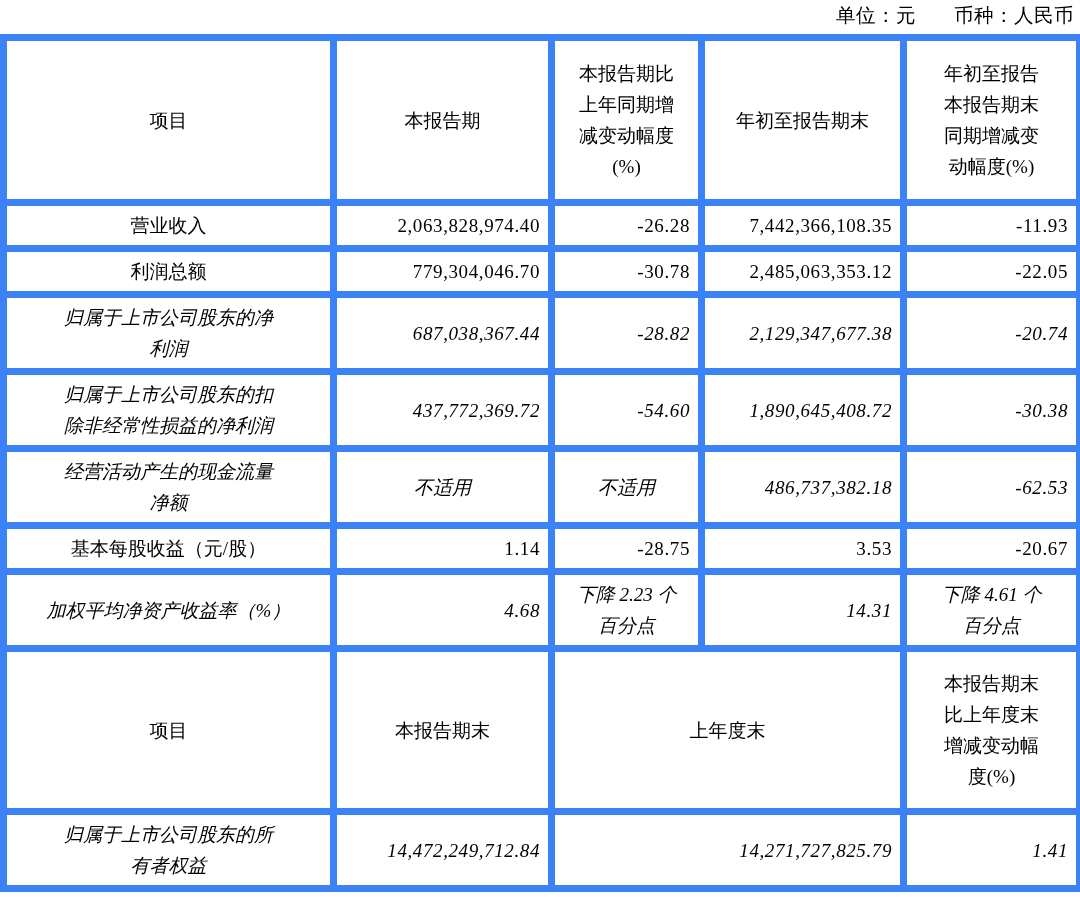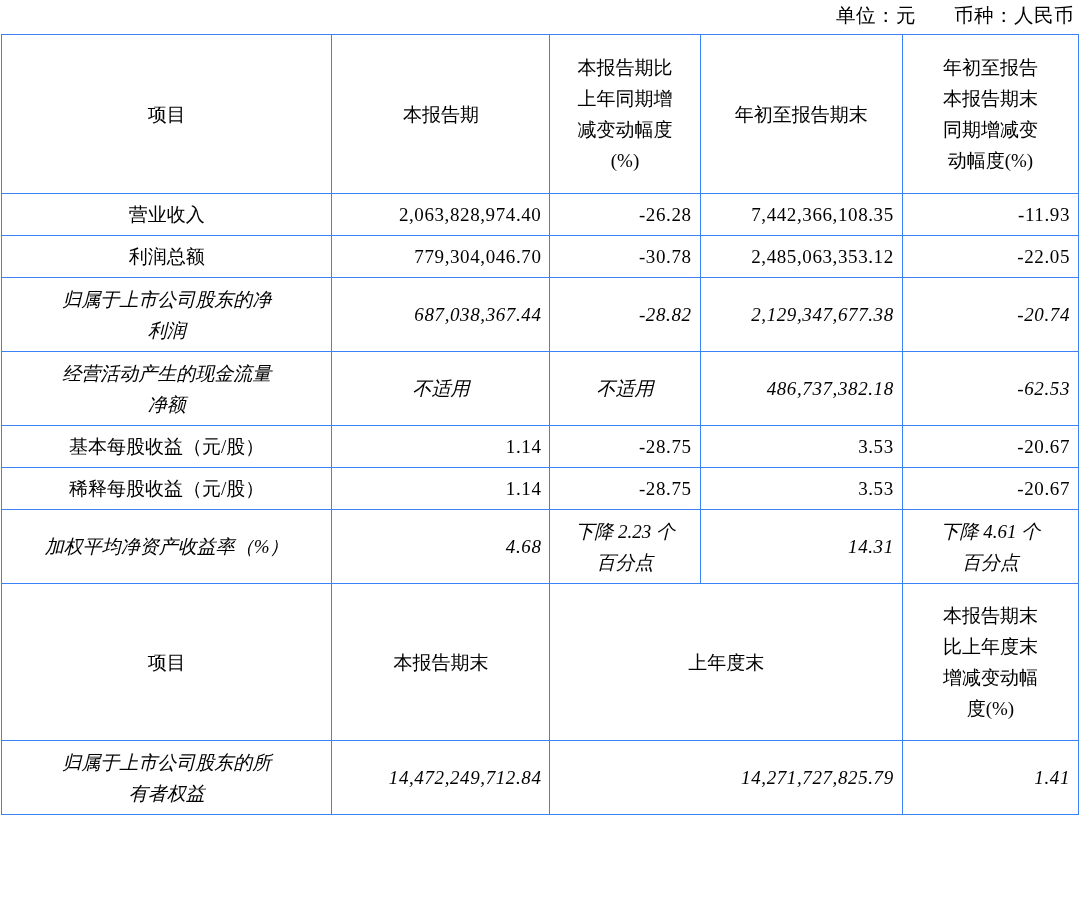--- a/index.html
+++ b/index.html
@@ -32,21 +32,21 @@
     display: inline-block;
     width: 38px;
   }
   table.fin {
     border-collapse: collapse;
     width: 1078px;
     margin: 0 auto;
     table-layout: fixed;
   }
   table.fin td {
-    border: 1px solid #3b82f6;
+    border: 7px solid #3b82f6;
     font-size: 19px;
     line-height: 31px;
     padding: 4px 8px;
     vertical-align: middle;
     word-break: break-all;
   }
   .c-item   { width: 330px; }
   .c-cur    { width: 218px; }
   .c-chg    { width: 150px; }
   .c-ytd    { width: 202px; }
@@ -125,47 +125,50 @@
         <td class="lft">
           <div>归属于上市公司股东的净</div>
           <div>利润</div>
         </td>
         <td class="num">687,038,367.44</td>
         <td class="num">-28.82</td>
         <td class="num">2,129,347,677.38</td>
         <td class="num">-20.74</td>
       </tr>
 
+      <tr class="two-line">
+        <td class="lft">
+          <div>归属于上市公司股东的扣</div>
+          <div>除非经常性损益的净利润</div>
+        </td>
+        <td class="num">437,772,369.72</td>
+        <td class="num">-54.60</td>
+        <td class="num">1,890,645,408.72</td>
+        <td class="num">-30.38</td>
+      </tr>
 
       <tr class="two-line">
         <td class="lft">
           <div>经营活动产生的现金流量</div>
           <div>净额</div>
         </td>
         <td class="ctr">不适用</td>
         <td class="ctr">不适用</td>
         <td class="num">486,737,382.18</td>
         <td class="num">-62.53</td>
       </tr>
 
       <tr class="one-line">
         <td class="lft">基本每股收益（元/股）</td>
         <td class="num">1.14</td>
         <td class="num">-28.75</td>
         <td class="num">3.53</td>
         <td class="num">-20.67</td>
       </tr>
 
-      <tr class="one-line">
-        <td class="lft">稀释每股收益（元/股）</td>
-        <td class="num">1.14</td>
-        <td class="num">-28.75</td>
-        <td class="num">3.53</td>
-        <td class="num">-20.67</td>
-      </tr>
 
       <tr class="two-line">
         <td class="lft">加权平均净资产收益率（%）</td>
         <td class="num">4.68</td>
         <td class="ctr">
           <div>下降 2.23 个</div>
           <div>百分点</div>
         </td>
         <td class="num">14.31</td>
         <td class="ctr">

